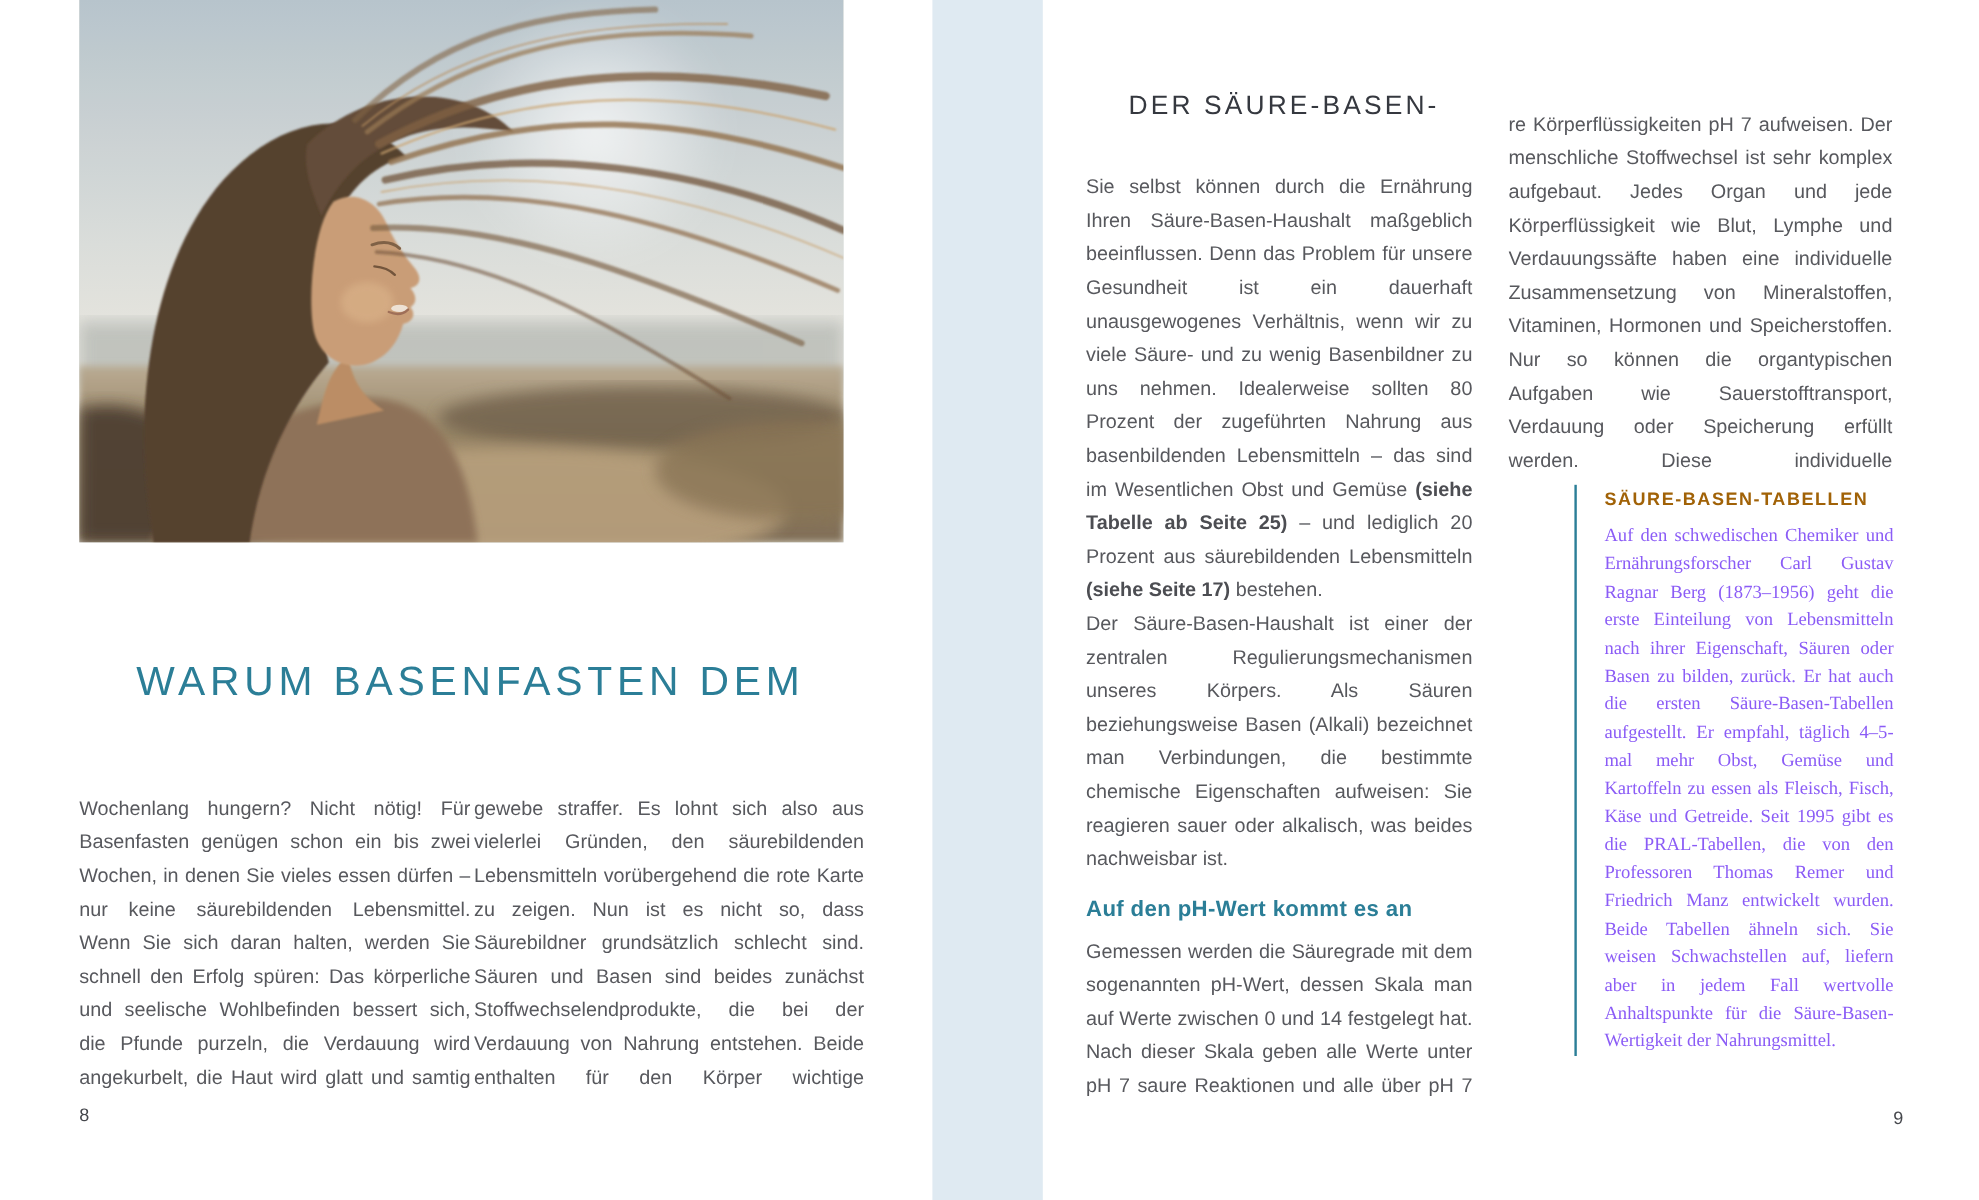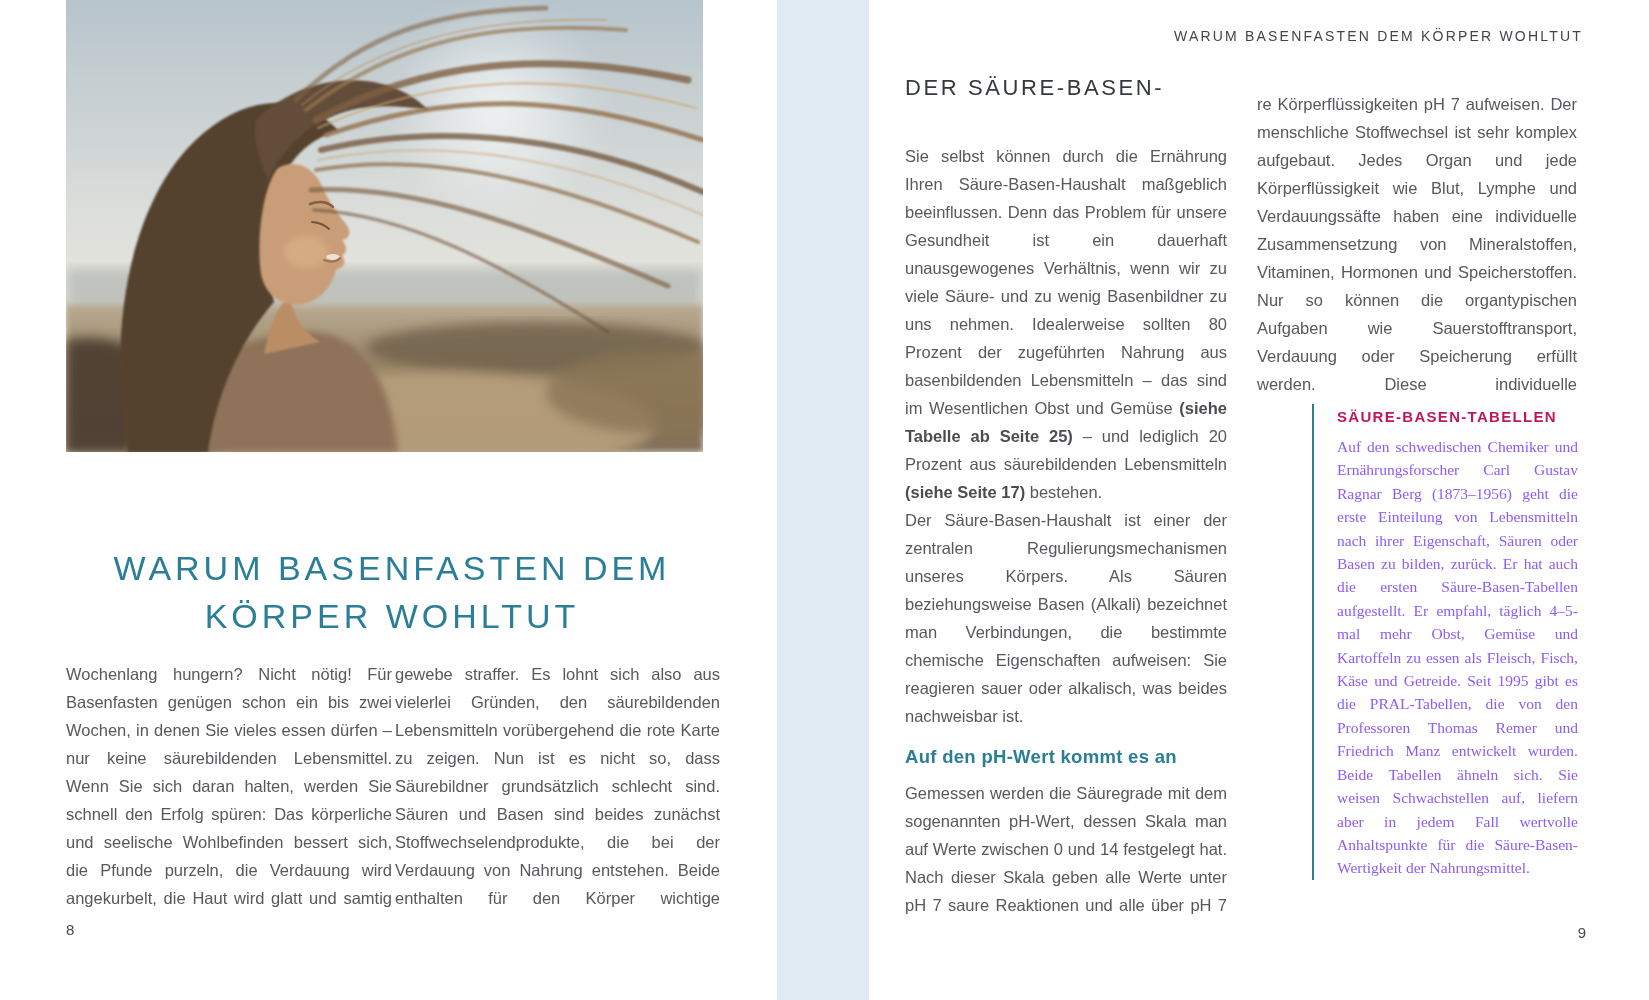--- a/index.html
+++ b/index.html
@@ -13,29 +13,29 @@
   .body-text{font-size:16.5px;line-height:28px;color:#57585d;text-align:justify;hyphens:auto;}
   .body-text p{margin:0;}
   .lp-col1{position:absolute;left:66px;top:660px;width:326px;height:250px;overflow:hidden;}
   .lp-col2{position:absolute;left:395px;top:660px;width:325px;height:250px;overflow:hidden;}
   .pagenum{position:absolute;font-size:15px;color:#45474c;}
   .pagenum-left{left:66px;top:921px;}
   .pagenum-right{left:1556px;top:924px;width:30px;text-align:right;}
   .running-header{position:absolute;left:900px;top:28px;width:683px;text-align:right;
           font-size:14px;letter-spacing:2.2px;color:#41454d;white-space:nowrap;}
   .rp-heading{position:absolute;left:905px;top:72px;width:330px;font-size:22px;line-height:31px;
-          letter-spacing:2.6px;color:#35383f;font-weight:400;}
+          letter-spacing:2.6px;color:#35383f;font-weight:400;text-align:center;}
   .rp-col1{position:absolute;left:905px;top:142px;width:322px;height:775px;overflow:hidden;}
   .rp-col2{position:absolute;left:1257px;top:90px;width:320px;height:300px;overflow:hidden;}
   .subhead{color:#2b7e97;font-size:18.5px;font-weight:700;letter-spacing:.3px;
           margin:14px 0 9px 0;line-height:26px;text-align:left;}
   strong{font-weight:700;color:#4c4d52;}
   .infobox{position:absolute;left:1312px;top:404px;width:266px;border-left:2px solid #2b7e97;
           padding-left:23px;box-sizing:border-box;}
-  .infobox-heading{font-weight:700;color:#be185d;font-size:15px;letter-spacing:1.3px;margin:4px 0 10px 0;}
+  .infobox-heading{font-weight:700;color:#a16207;font-size:15px;letter-spacing:1.3px;margin:4px 0 10px 0;}
   .infobox-body{font-family:"Liberation Serif",serif;color:#8b5cf6;font-size:15.5px;
           line-height:23.4px;text-align:justify;hyphens:auto;}
 </style>
 </head>
 <body>
 
 <div class="spread">
 
   <div class="gutter-band"></div>
 
@@ -104,33 +104,31 @@
         <path d="M252,128 C370,75 490,70 630,108" stroke="#c9a06c" stroke-width="1.8" opacity="0.8"></path>
         <path d="M252,160 C380,135 510,160 637,215" stroke="#c9a06c" stroke-width="1.5" opacity="0.7"></path>
         <path d="M236,105 C320,36 420,18 540,20" stroke="#b58a58" stroke-width="1.5" opacity="0.7"></path>
       </g>
       <rect x="0" y="0" width="637" height="452" fill="#ffffff" opacity="0.04"></rect>
     </svg>
   </div>
 
   <div class="chapter-title">
     <div>WARUM BASENFASTEN DEM</div>
-    <div>KÖRPER WOHLTUT</div>
   </div>
 
   <div class="lp-col1 body-text">
     <p>Wochenlang hungern? Nicht nötig! Für Basenfasten genügen schon ein bis zwei Wochen, in denen Sie vieles essen dürfen – nur keine säurebildenden Lebensmittel. Wenn Sie sich daran halten, werden Sie schnell den Erfolg spüren: Das körperliche und seelische Wohlbefinden bessert sich, die Pfunde purzeln, die Verdauung wird angekurbelt, die Haut wird glatt und samtig und das Binde-</p>
   </div>
   <div class="lp-col2 body-text">
     <p>gewebe straffer. Es lohnt sich also aus vielerlei Gründen, den säurebildenden Lebensmitteln vorübergehend die rote Karte zu zeigen. Nun ist es nicht so, dass Säurebildner grundsätzlich schlecht sind. Säuren und Basen sind beides zunächst Stoffwechselendprodukte, die bei der Verdauung von Nahrung entstehen. Beide enthalten für den Körper wichtige Nährstoffe.</p>
   </div>
 
   <div class="pagenum pagenum-left">8</div>
 
-  <div class="running-header">WARUM BASENFASTEN DEM KÖRPER WOHLTUT</div>
 
   <div class="rp-heading">
     <div>DER SÄURE-BASEN-</div>
   </div>
 
   <div class="rp-col1 body-text">
     <p><span>Sie selbst können durch die Ernährung Ihren Säure-Basen-Haushalt maßgeblich beeinflussen. Denn das Problem für unsere Gesundheit ist ein dauerhaft unausgewogenes Verhältnis, wenn wir zu viele Säure- und zu wenig Basenbildner zu uns nehmen. Idealerweise sollten 80 Prozent der zugeführten Nahrung aus basenbildenden Lebensmitteln – das sind im Wesentlichen Obst und Gemüse </span><strong>(siehe Tabelle ab Seite 25)</strong><span> – und lediglich 20 Prozent aus säurebildenden Lebensmitteln </span><strong>(siehe Seite 17)</strong><span> bestehen.</span></p>
     <p>Der Säure-Basen-Haushalt ist einer der zentralen Regulierungsmechanismen unseres Körpers. Als Säuren beziehungsweise Basen (Alkali) bezeichnet man Verbindungen, die bestimmte chemische Eigenschaften aufweisen: Sie reagieren sauer oder alkalisch, was beides nachweisbar ist.</p>
     <div class="subhead">Auf den pH-Wert kommt es an</div>
     <p>Gemessen werden die Säuregrade mit dem sogenannten pH-Wert, dessen Skala man auf Werte zwischen 0 und 14 festgelegt hat. Nach dieser Skala geben alle Werte unter pH 7 saure Reaktionen und alle über pH 7 basische Reaktionen an. Der Neutralpunkt, an dem Säuren und Basen im gleichen Verhältnis stehen, ist pH 7 – das bezieht sich auf völlig reines, mineralienfreies Wasser.</p>

